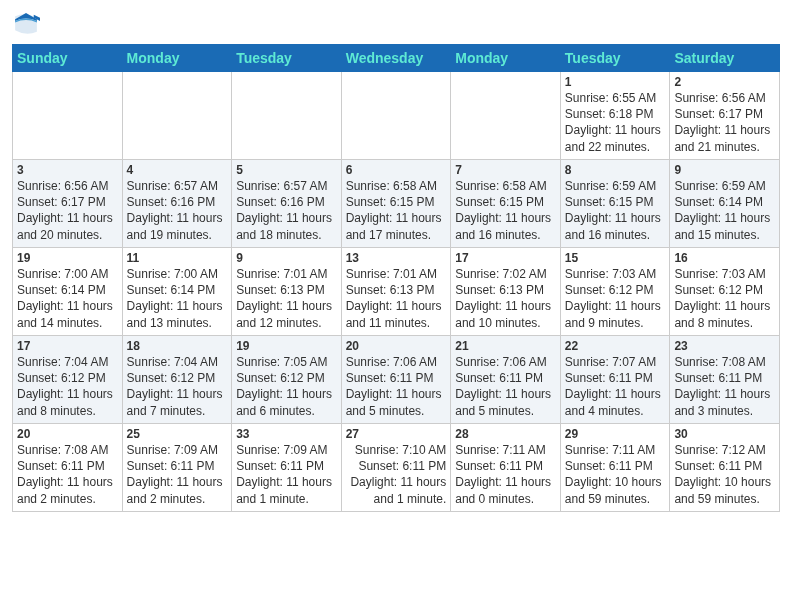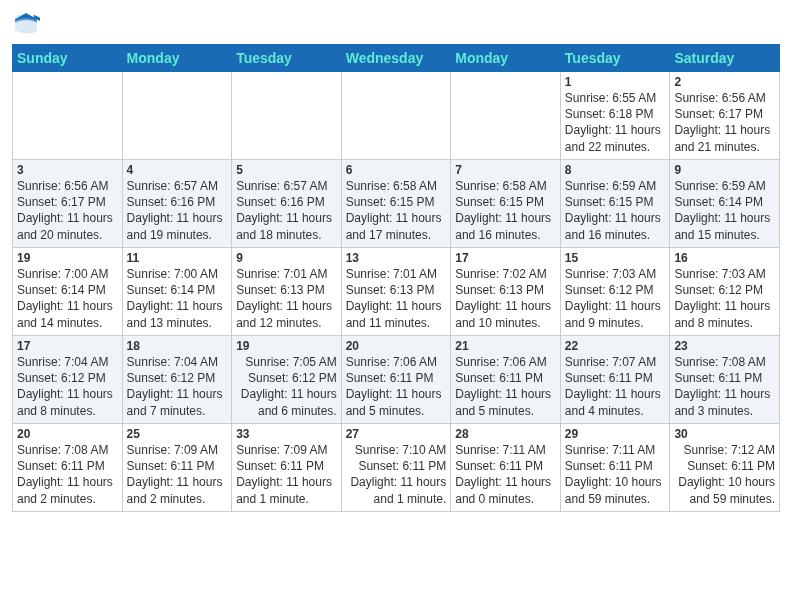--- a/index.html
+++ b/index.html
@@ -265,21 +265,21 @@
           </td>
           <td>
             <span class="day-num">18</span>
             <div class="day-info" style="white-space: pre-line;">Sunrise: 7:04 AM
 Sunset: 6:12 PM
 Daylight: 11 hours
 and 7 minutes.</div>
           </td>
           <td>
             <span class="day-num">19</span>
-            <div class="day-info" style="white-space: pre-line; text-align: right;">Sunrise: 7:05 AM
+            <div class="day-info" style="white-space: pre-line;">Sunrise: 7:05 AM
 Sunset: 6:12 PM
 Daylight: 11 hours
 and 6 minutes.</div>
           </td>
           <td>
             <span class="day-num">20</span>
             <div class="day-info" style="white-space: pre-line;">Sunrise: 7:06 AM
 Sunset: 6:11 PM
 Daylight: 11 hours
 and 5 minutes.</div>
@@ -344,21 +344,21 @@
           </td>
           <td>
             <span class="day-num">29</span>
             <div class="day-info" style="white-space: pre-line;">Sunrise: 7:11 AM
 Sunset: 6:11 PM
 Daylight: 10 hours
 and 59 minutes.</div>
           </td>
           <td>
             <span class="day-num">30</span>
-            <div class="day-info" style="white-space: pre-line; text-align: right;">Sunrise: 7:12 AM
+            <div class="day-info" style="white-space: pre-line;">Sunrise: 7:12 AM
 Sunset: 6:11 PM
 Daylight: 10 hours
 and 59 minutes.</div>
           </td>
         </tr>
       </tbody>
   </table>
 </div>
 
 </body></html>

